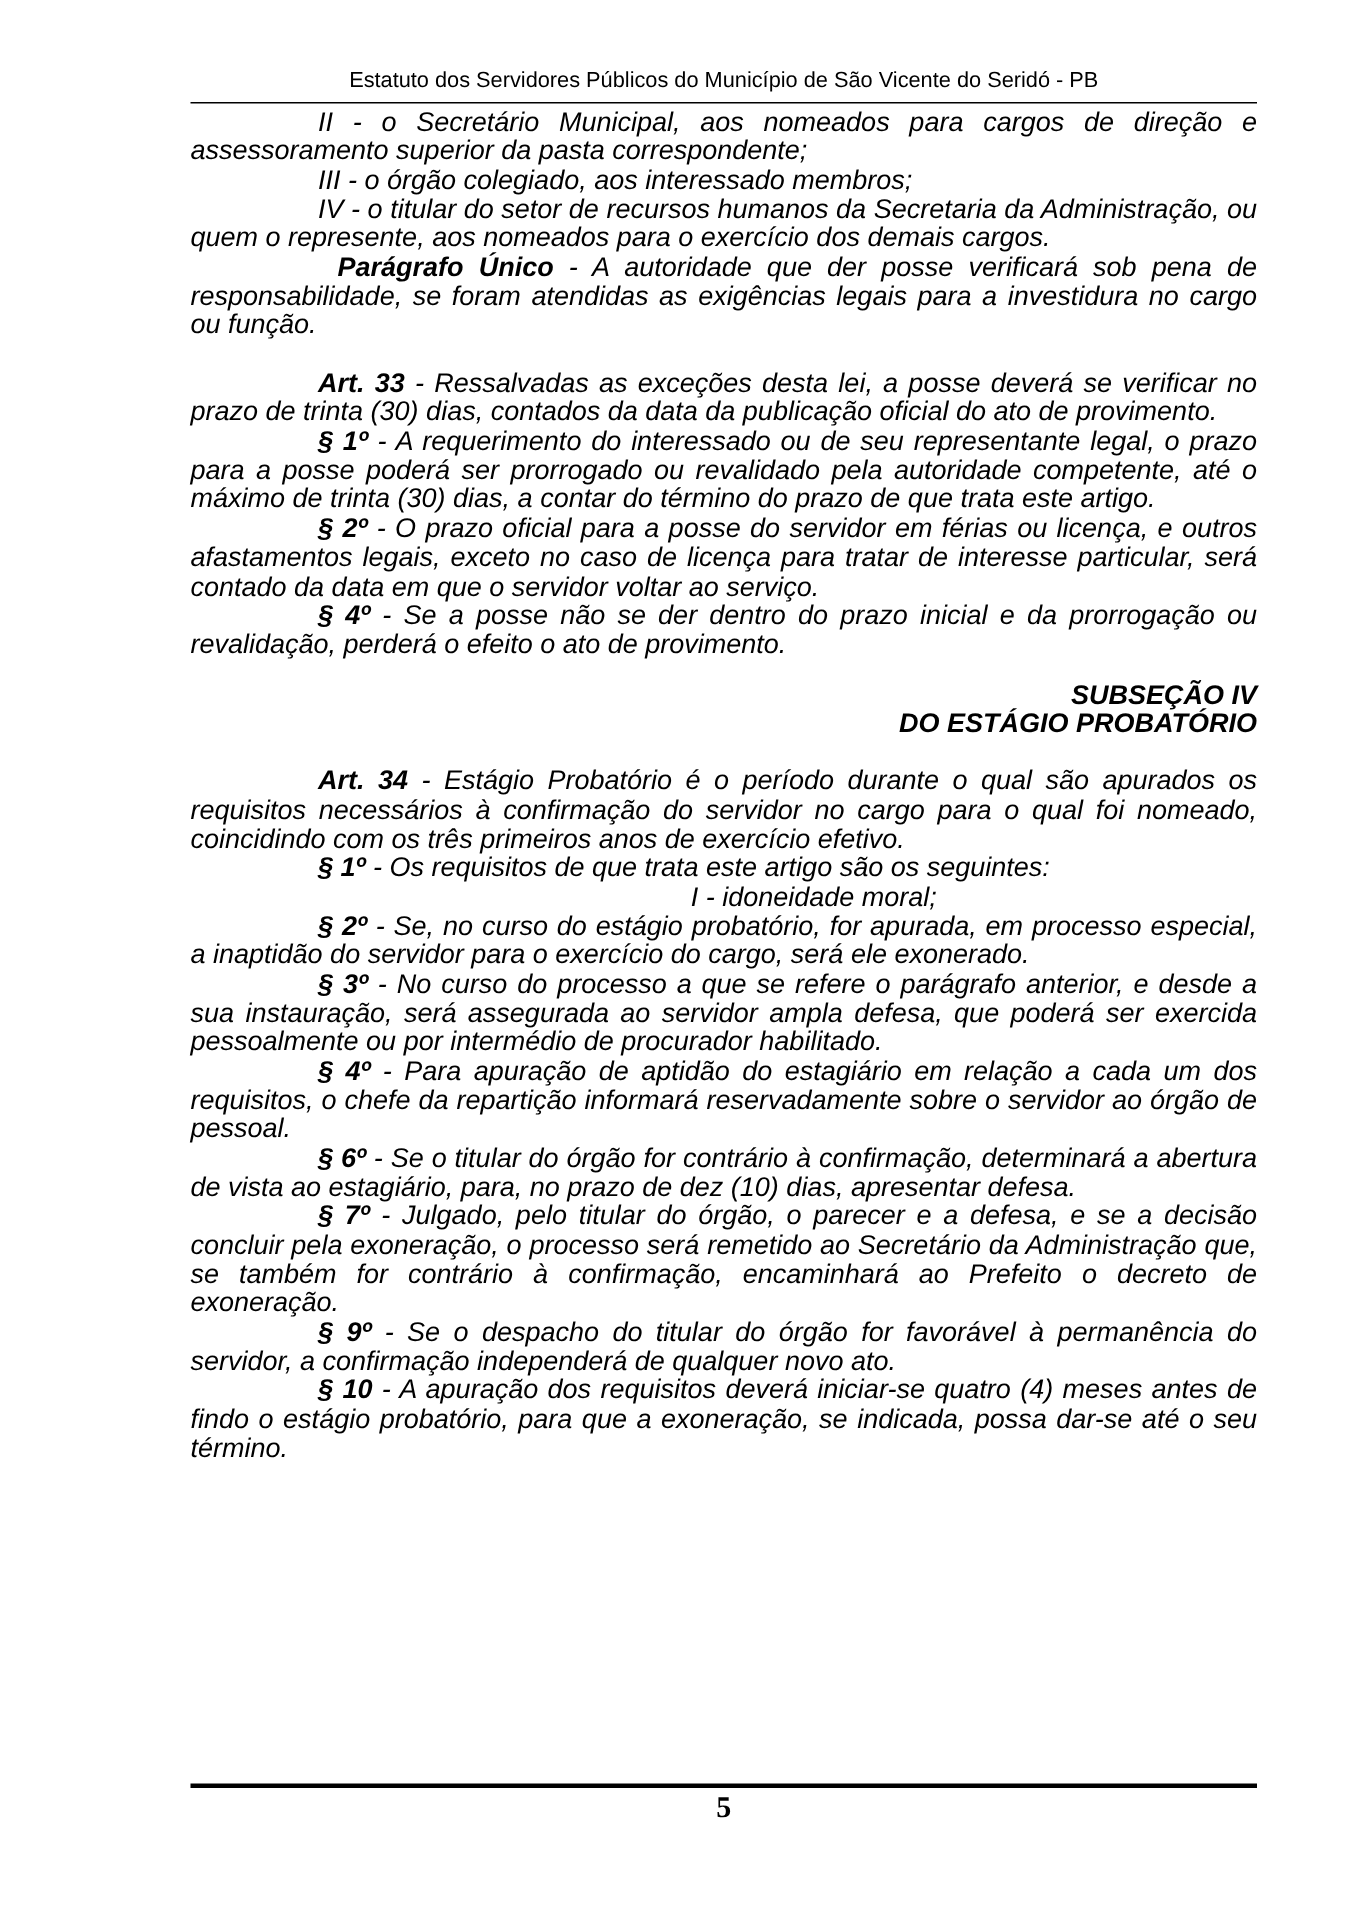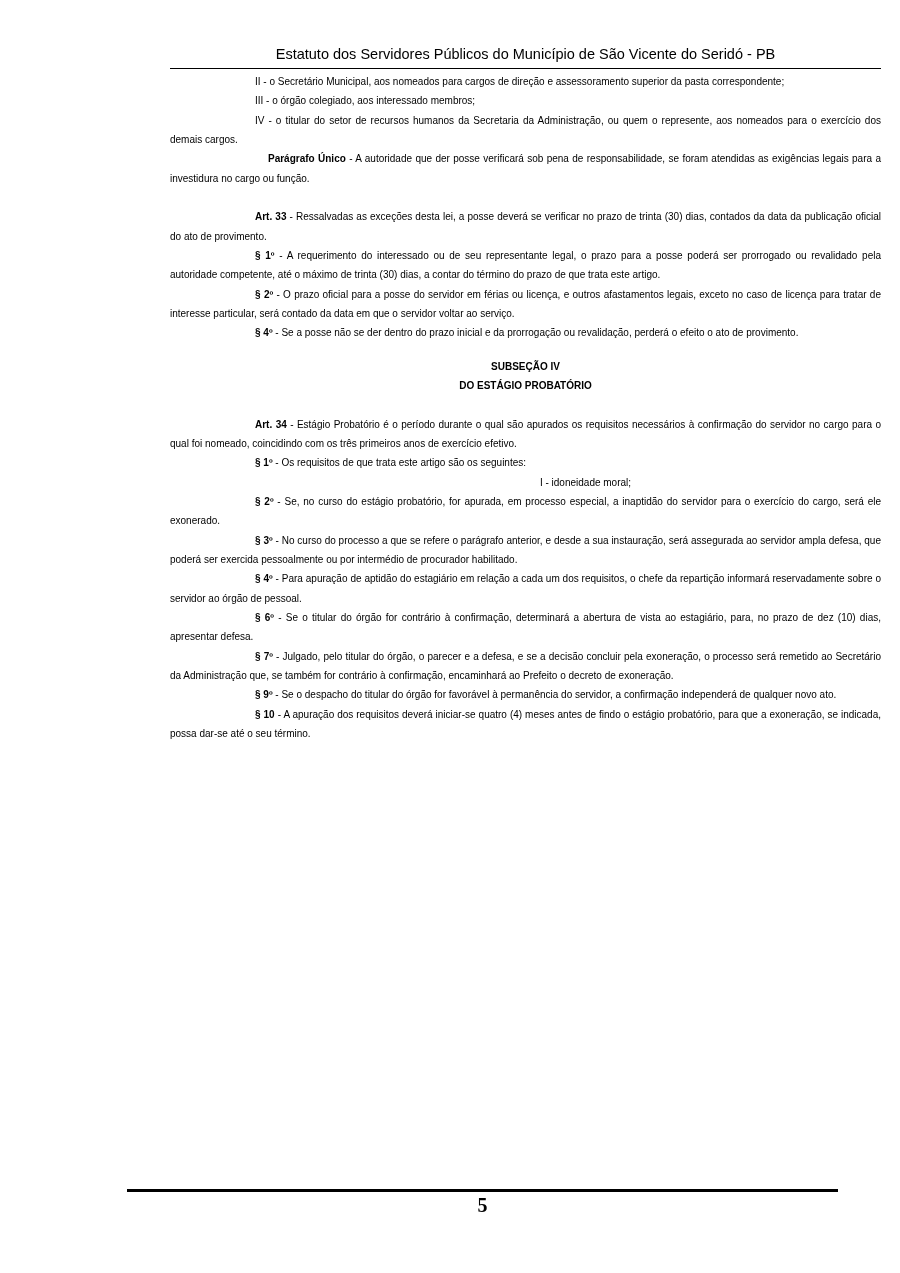--- a/index.html
+++ b/index.html
@@ -14,57 +14,57 @@
     background: #ffffff;
     color: #000000;
     font-family: "Liberation Sans", sans-serif;
     overflow: hidden;
   }
   .content {
     position: absolute;
     left: 127px;
     top: 45px;
     width: 711px;
-    margin-left: 43px;
   }
   .doc-header-title {
     text-align: center;
     font-size: 14.5px;
     line-height: 18px;
     white-space: nowrap;
   }
   .doc-header-rule {
     border: 0;
     border-top: 1.5px solid #000000;
     margin: 5px 0 3px 0;
   }
   .doc-body {
-    font-size: 10px;
+    font-size: 18px;
     line-height: 19.35px;
     text-align: justify;
+    font-style: italic;
   }
   .doc-body p {
     margin: 0;
     text-indent: 85px;
   }
   .doc-body p.extra-indent {
     text-indent: 98px;
   }
   .doc-body p.item {
     text-indent: 120px;
     text-align: center;
   }
   .doc-body .lead {
     font-weight: bold;
   }
   .spacer {
     height: 19.35px;
   }
   .section-heading {
-    text-align: center;
+    text-align: right;
     font-weight: bold;
     margin: 14px 0 19px 0;
     text-indent: 0;
   }
   .section-heading div {
     line-height: 19.35px;
   }
   .doc-footer {
     position: absolute;
     left: 127px;

